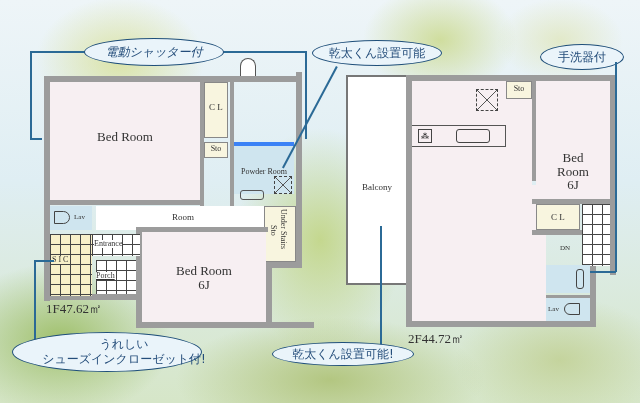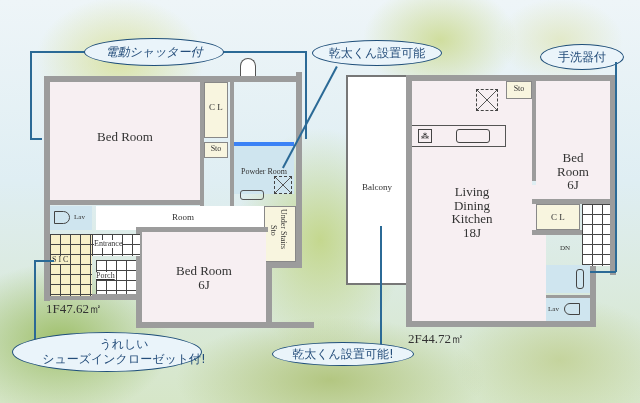--- a/index.html
+++ b/index.html
@@ -112,26 +112,20 @@
   <div class="wall" style="left:264px;top:0;width:6px;height:200px;"></div>
   <div class="wall" style="left:60px;top:246px;width:190px;height:6px;"></div>
   <div class="wall" style="left:244px;top:190px;width:6px;height:62px;"></div>
 
   <div class="room" style="left:66px;top:6px;width:120px;height:240px;">
     <div class="abs" style="left:64px;top:8px;width:22px;height:22px;border:1px dashed #444;background:linear-gradient(45deg,transparent 48%,#555 49%,#555 51%,transparent 52%),linear-gradient(-45deg,transparent 48%,#555 49%,#555 51%,transparent 52%);"></div>
     <div class="abs" style="left:0;top:44px;width:94px;height:22px;border:1.5px solid #555;border-left:none;background:#f7eff2;">
       <div class="abs" style="left:6px;top:3px;width:14px;height:14px;border:1px solid #444;font-size:8px;line-height:13px;text-align:center;">⁂</div>
       <div class="abs" style="left:44px;top:3px;width:34px;height:14px;border:1.5px solid #444;border-radius:3px;"></div>
     </div>
-    <div class="lbl" style="left:0;right:0;top:104px;font-size:13px;">
-      <div>Living</div>
-      <div>Dining</div>
-      <div>Kitchen</div>
-      <div>18J</div>
-    </div>
   </div>
 
   <div class="room" style="left:186px;top:110px;width:14px;height:136px;"></div>
   <div class="room" style="left:160px;top:6px;width:26px;height:18px;background:#f8f5df;border:1px solid #888;">
     <div class="lbl" style="left:0;right:0;top:3px;font-size:8px;">Sto</div>
   </div>
   <div class="wall" style="left:186px;top:6px;width:4px;height:100px;"></div>
 
   <div class="room" style="left:190px;top:6px;width:74px;height:118px;">
     <div class="lbl" style="left:0;right:0;top:42px;font-size:13px;margin-top:28px;">

